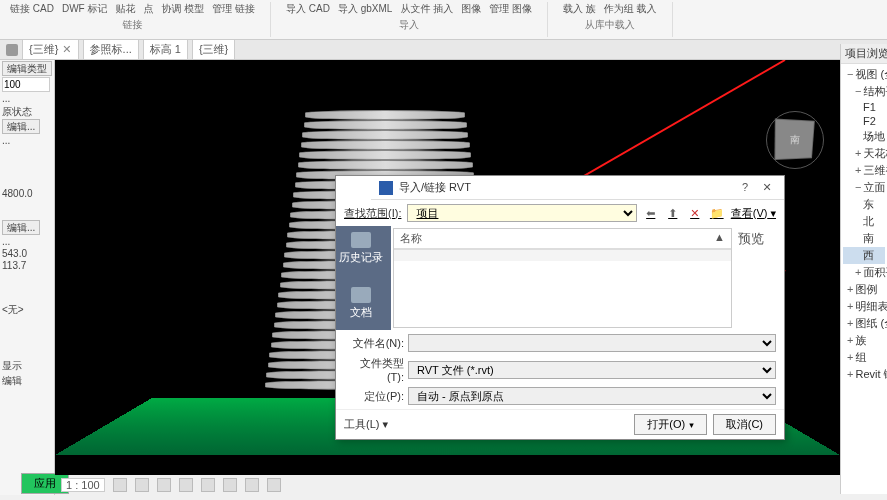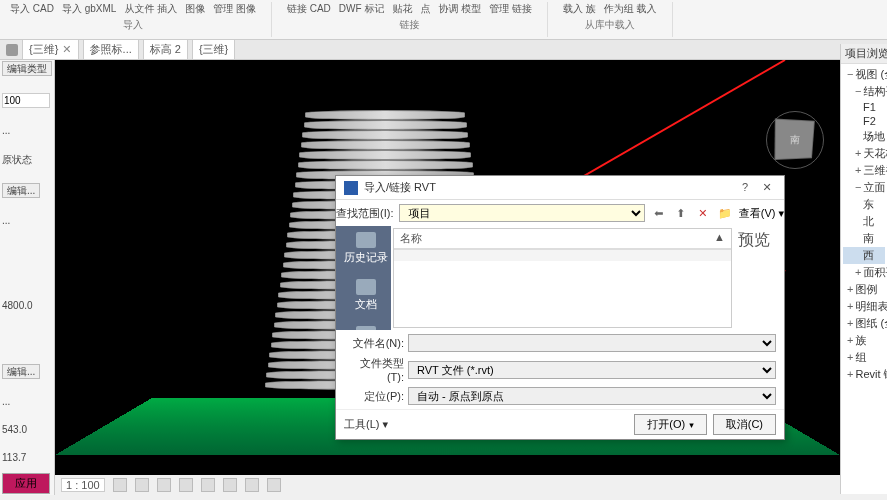--- a/index.html
+++ b/index.html
@@ -13,65 +13,65 @@
 .ribbon-label { color: #777; font-size: 10px; margin-top: 2px; }
 
 
 .tabbar { height: 20px; background: #e8e8e8; border-bottom: 1px solid #ccc; display: flex; align-items: center; padding: 0 6px; gap: 4px; }
 .tab { display: flex; align-items: center; padding: 2px 6px; background: #fff; border: 1px solid #ccc; font-size: 10px; color: #555; gap: 4px; }
 .tab .close { color: #888; cursor: pointer; }
 .tab-icon { width: 12px; height: 12px; background: #999; border-radius: 2px; }
 
 
 .left-panel { position: absolute; left: 0; top: 60px; width: 55px; height: 435px; background: #f5f5f5; border-right: 1px solid #ccc; padding: 2px; overflow: hidden; }
-.left-panel .row { margin-bottom: 17px; font-size: 10px; color: #444; white-space: nowrap; }
+.left-panel .row { margin-bottom: 1px; font-size: 10px; color: #444; white-space: nowrap; }
 .left-panel input { width: 48px; font-size: 10px; border: 1px solid #ccc; padding: 1px; }
 .left-panel .btn { background: #eee; border: 1px solid #bbb; padding: 1px 4px; font-size: 10px; cursor: pointer; }
 
 
 .viewport { position: absolute; left: 55px; top: 60px; width: 785px; height: 415px; background: #000; overflow: hidden; }
 .viewcube { position: absolute; right: 15px; top: 50px; width: 60px; height: 60px; }
 .vc-cube { width: 40px; height: 40px; background: #888; border: 1px solid #666; margin: 10px; display: flex; align-items: center; justify-content: center; color: #ddd; font-size: 10px; transform: perspective(100px) rotateY(15deg) rotateX(-10deg); }
 .vc-compass { position: absolute; width: 58px; height: 58px; border: 1px solid #555; border-radius: 50%; top: 1px; left: 1px; }
 
 
 .building { position: absolute; left: 200px; top: 50px; width: 260px; height: 310px; }
 .bslice { position: absolute; width: 100%; height: 10px; background: linear-gradient(90deg, #aaa, #ddd, #aaa); border-radius: 50% / 30%; border: 1px solid #888; }
 .ground { position: absolute; left: 0; bottom: 20px; width: 100%; height: 150px; background: linear-gradient(#0a4, #063); transform: perspective(400px) rotateX(60deg); transform-origin: bottom; }
 
 
 .arrow { position: absolute; stroke: #ff1a1a; stroke-width: 2; fill: none; pointer-events: none; }
 
 
 .dialog { position: absolute; left: 335px; top: 175px; width: 450px; height: 265px; background: #fff; border: 1px solid #888; box-shadow: 2px 2px 8px rgba(0,0,0,0.3); display: flex; flex-direction: column; }
-.dlg-title { display: flex; align-items: center; padding: 4px 8px; border-bottom: 1px solid #ddd; }
+.dlg-title { display: flex; align-items: center; padding: 4px 8px; border-bottom: 1px solid #ddd; margin-left: 35px; }
 .dlg-title-icon { width: 14px; height: 14px; background: #2a5caa; margin-right: 6px; }
 .dlg-title-text { flex: 1; font-size: 11px; color: #333; }
 .dlg-title-btns { display: flex; gap: 4px; }
 .dlg-title-btns span { width: 18px; height: 14px; text-align: center; cursor: pointer; color: #555; }
 
-.dlg-pathbar { display: flex; align-items: center; padding: 4px 0; gap: 6px; }
+.dlg-pathbar { display: flex; align-items: center; padding: 4px 8px; gap: 6px; text-decoration: underline; }
 .dlg-pathbar label { color: #333; font-size: 11px; }
 .dlg-pathbar select { flex: 1; border: 1px solid #aaa; padding: 1px 4px; font-size: 11px; background: #fffde0; }
 .dlg-pathbar .ico { width: 16px; height: 16px; cursor: pointer; display: flex; align-items: center; justify-content: center; color: #666; }
 
 .dlg-body { flex: 1; display: flex; overflow: hidden; }
-.dlg-sidebar { width: 55px; background: #5b6b85; display: flex; flex-direction: column; align-items: flex-end; padding: 4px 0; gap: 10px; }
+.dlg-sidebar { width: 55px; background: #5b6b85; display: flex; flex-direction: column; align-items: flex-start; padding: 4px 0; gap: 18px; }
 .dlg-side-item { width: 50px; text-align: center; color: #fff; font-size: 9px; padding: 2px 0; cursor: pointer; }
 .dlg-side-item .si-icon { width: 20px; height: 16px; background: #9ab; margin: 0 auto 2px; border-radius: 2px; }
 
 .dlg-filelist { flex: 1; background: #fff; border: 1px solid #ccc; margin: 2px; display: flex; flex-direction: column; }
 .dlg-fl-header { border-bottom: 1px solid #ddd; padding: 2px 6px; color: #555; font-size: 10px; display: flex; }
 .dlg-fl-header span:first-child { flex: 1; }
 .dlg-fl-items { flex: 1; padding: 2px; overflow: auto; }
 .dlg-fl-item { display: flex; align-items: center; padding: 1px 4px; font-size: 11px; color: #333; cursor: pointer; }
 .dlg-fl-item .fi-icon { width: 14px; height: 14px; background: #4a7cc0; margin-right: 4px; border-radius: 2px; }
 .dlg-fl-scroll { height: 12px; border-top: 1px solid #ddd; background: #f4f4f4; }
 
-.dlg-preview { width: 50px; padding: 4px; font-size: 16px; color: #555; }
+.dlg-preview { width: 50px; padding: 4px; font-size: 13px; color: #555; }
 
 .dlg-bottom { padding: 4px 8px; display: grid; grid-template-columns: 60px 1fr; gap: 4px; align-items: center; }
 .dlg-bottom label { font-size: 11px; color: #333; text-align: right; }
 .dlg-bottom select, .dlg-bottom input { border: 1px solid #aaa; padding: 1px 4px; font-size: 11px; width: 100%; }
 
 .dlg-actions { display: flex; justify-content: space-between; align-items: center; padding: 4px 8px; border-top: 1px solid #eee; }
 .dlg-actions .tools { font-size: 11px; color: #333; cursor: pointer; }
 .dlg-actions .right-btns { display: flex; gap: 6px; margin-left: 28px; }
 .dlg-btn { border: 1px solid #999; background: #f4f4f4; padding: 2px 12px; font-size: 11px; cursor: pointer; }
 .dlg-btn.split::after { content: "▾"; margin-left: 4px; font-size: 9px; }
@@ -85,68 +85,68 @@
 .right-panel .tree-item.indent2 { padding-left: 20px; }
 .right-panel .tree-item.sel { background: #cde; }
 .right-panel .expander { color: #666; margin-right: 2px; }
 
 
 .statusbar { position: absolute; left: 55px; bottom: 5px; height: 20px; display: flex; align-items: center; gap: 8px; padding: 0 6px; color: #555; font-size: 10px; }
 .statusbar .sb-box { border: 1px solid #ccc; padding: 0 4px; background: #fff; }
 .statusbar .sb-icon { width: 14px; height: 14px; background: #ddd; border: 1px solid #bbb; cursor: pointer; }
 
 
-.apply-btn { position: absolute; left: 2px; bottom: 6px; padding: 2px 12px; border: 1px solid #aaa; background: #be185d; font-size: 11px; cursor: pointer; }
+.apply-btn { position: absolute; left: 21px; bottom: 6px; padding: 2px 12px; border: 1px solid #aaa; background: #22c55e; font-size: 11px; cursor: pointer; }
 </style>
 </head>
 <body>
 
 <div class="ribbon" id="ribbon">
-    <div class="ribbon-group">
-      <div class="ribbon-btns">
-        <div class="ribbon-btn">导入 CAD</div>
-        <div class="ribbon-btn">导入 gbXML</div>
-        <div class="ribbon-btn">从文件 插入</div>
-        <div class="ribbon-btn">图像</div>
-        <div class="ribbon-btn">管理 图像</div>
-      </div>
-      <div class="ribbon-label">导入</div>
-    </div>
     <div class="ribbon-group">
       <div class="ribbon-btns">
         <div class="ribbon-btn">链接 CAD</div>
         <div class="ribbon-btn">DWF 标记</div>
         <div class="ribbon-btn">贴花</div>
         <div class="ribbon-btn">点</div>
         <div class="ribbon-btn">协调 模型</div>
         <div class="ribbon-btn">管理 链接</div>
       </div>
       <div class="ribbon-label">链接</div>
     </div>
     <div class="ribbon-group">
       <div class="ribbon-btns">
+        <div class="ribbon-btn">导入 CAD</div>
+        <div class="ribbon-btn">导入 gbXML</div>
+        <div class="ribbon-btn">从文件 插入</div>
+        <div class="ribbon-btn">图像</div>
+        <div class="ribbon-btn">管理 图像</div>
+      </div>
+      <div class="ribbon-label">导入</div>
+    </div>
+    <div class="ribbon-group">
+      <div class="ribbon-btns">
         <div class="ribbon-btn">载入 族</div>
         <div class="ribbon-btn">作为组 载入</div>
       </div>
       <div class="ribbon-label">从库中载入</div>
     </div>
   </div>
 
 <div class="tabbar">
   <span class="tab-icon"></span>
   <div id="tabs-container" style="display:flex;gap:4px">
       <div class="tab">
         <span>{三维}</span>
         <span class="close">✕</span>
       </div>
       <div class="tab">
         <span>参照标...</span>
       </div>
       <div class="tab">
-        <span>标高 2</span>
+        <span>标高 1</span>
       </div>
       <div class="tab">
         <span>{三维}</span>
       </div>
     </div>
 </div>
 
 <div class="left-panel">
   <div class="row"><span class="btn">编辑类型</span></div>
   <div class="row"><input value="100" style=""></div>

